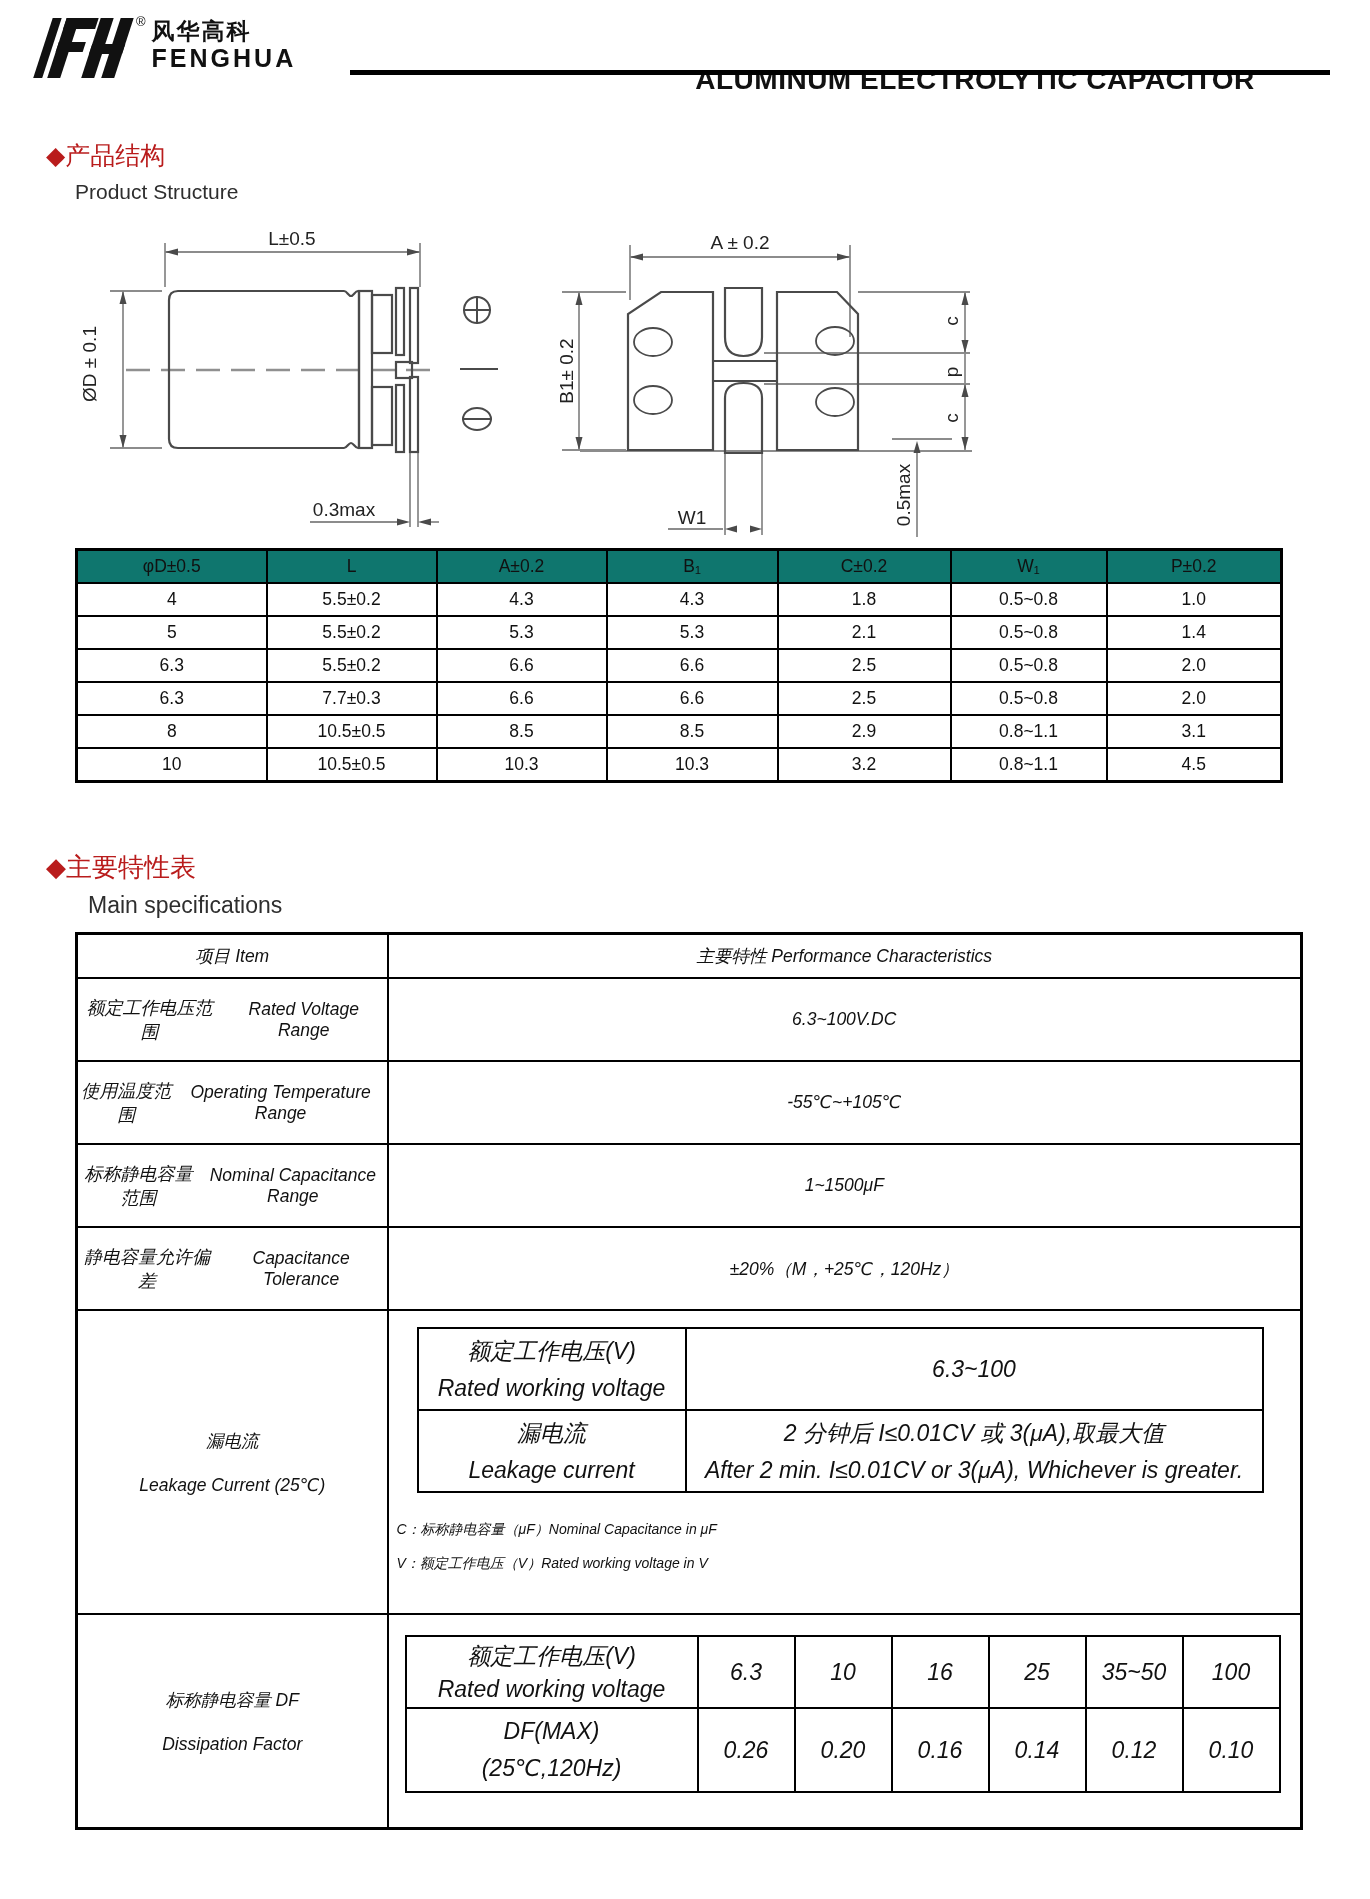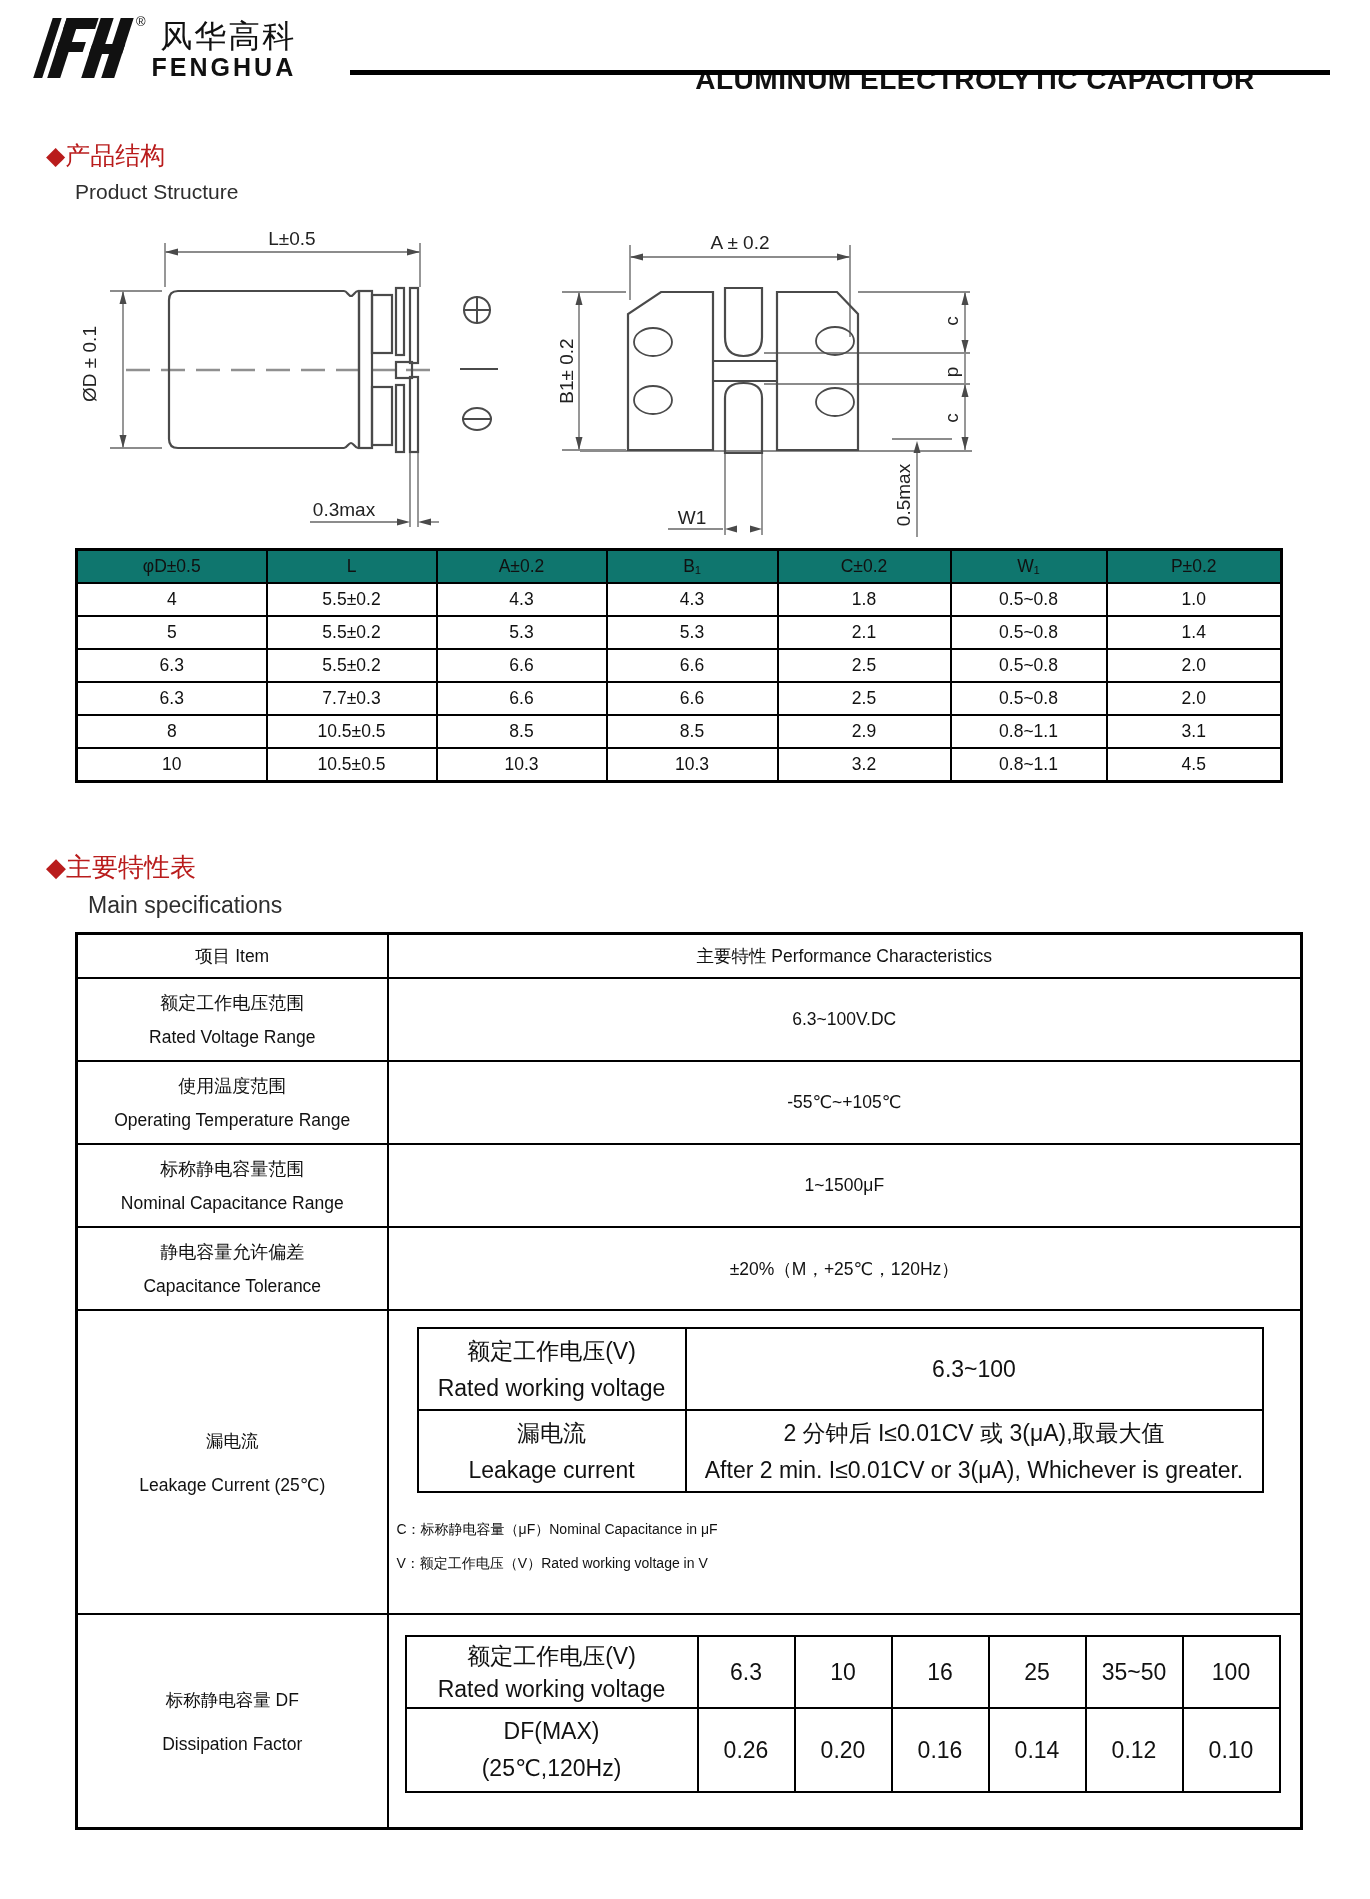--- a/index.html
+++ b/index.html
@@ -5,44 +5,44 @@
   html,body{margin:0;padding:0;background:#e8e8e8;}
   .page{
     position:relative;width:1370px;height:1899px;margin:0 auto;background:#ffffff;
     font-family:"Liberation Sans","DejaVu Sans",sans-serif;color:#111;overflow:hidden;
   }
   
   .hdr-logo{position:absolute;left:30px;top:12px;display:flex;align-items:flex-start;}
   .logo-mark{display:block;}
   .logo-reg{font-size:13px;margin:2px 6px 0 2px;color:#111;}
   .brand-col{margin-top:8px;}
-  .brand-cn{font-size:32px;font-weight:400;letter-spacing:2px;line-height:1.0;text-align:right;}
+  .brand-cn{font-size:23px;font-weight:700;letter-spacing:2px;line-height:1.0;}
   .brand-en{font-size:25px;font-weight:700;letter-spacing:3px;line-height:1.0;margin-top:3px;}
   .hdr-title{position:absolute;left:620px;top:24px;width:710px;text-align:center;
     font-size:28px;font-weight:700;letter-spacing:.5px;margin-top:40px;}
   .hdr-rule{position:absolute;left:350px;top:70px;width:980px;height:5px;background:#000;}
   
   .sec-cn{position:absolute;font-size:25px;font-weight:400;color:#b91c1c;}
   .sec-en{position:absolute;font-size:21px;color:#2e2e2e;}
   
   .draw-left{position:absolute;left:60px;top:195px;}
   .draw-right{position:absolute;left:440px;top:195px;}
   svg text{font-family:"Liberation Sans","DejaVu Sans",sans-serif;fill:#222;}
   
   .dim-table{position:absolute;left:75px;top:548px;width:1205px;border-collapse:collapse;
     table-layout:fixed;font-size:17.5px;border:3px solid #000;}
   .dim-table th,.dim-table td{border:2px solid #000;text-align:center;padding:0;font-weight:400;}
   .dim-table th{height:31px;background:#0f766e;}
   .dim-table td{height:31px;background:#fff;}
   
   .spec-table{position:absolute;left:75px;top:932px;width:1225px;border-collapse:collapse;
     table-layout:fixed;font-size:17.5px;border:3px solid #000;}
-  .spec-table td,.spec-table th{border:2px solid #000;padding:0;font-weight:400;background:#fff;}
+  .spec-table td,.spec-table th{border:2px solid #000;padding:0;font-weight:400;background:#fff;font-style:italic;}
   .spec-head td{height:42px;text-align:center;}
-  .lblcell{height:100%;display:flex;flex-direction:column;justify-content:space-evenly;
+  .lblcell{height:100%;display:flex;flex-direction:row;justify-content:space-evenly;
     align-items:center;text-align:center;}
   .lblcell .cn{font-size:18px;}
   .lblcell .en{font-size:17.5px;}
   .valcell{text-align:center;}
   .bigrow td{height:81px;}
   .leak-cell{vertical-align:top;}
   .leak-lbl,.df-lbl{display:flex;flex-direction:column;justify-content:center;gap:22px;
     align-items:center;height:100%;text-align:center;}
   .inner-table{border-collapse:collapse;border:2px solid #000;font-size:23px;table-layout:fixed;}
   .inner-table td{border:2px solid #000;text-align:center;padding:0;background:#fff;}

